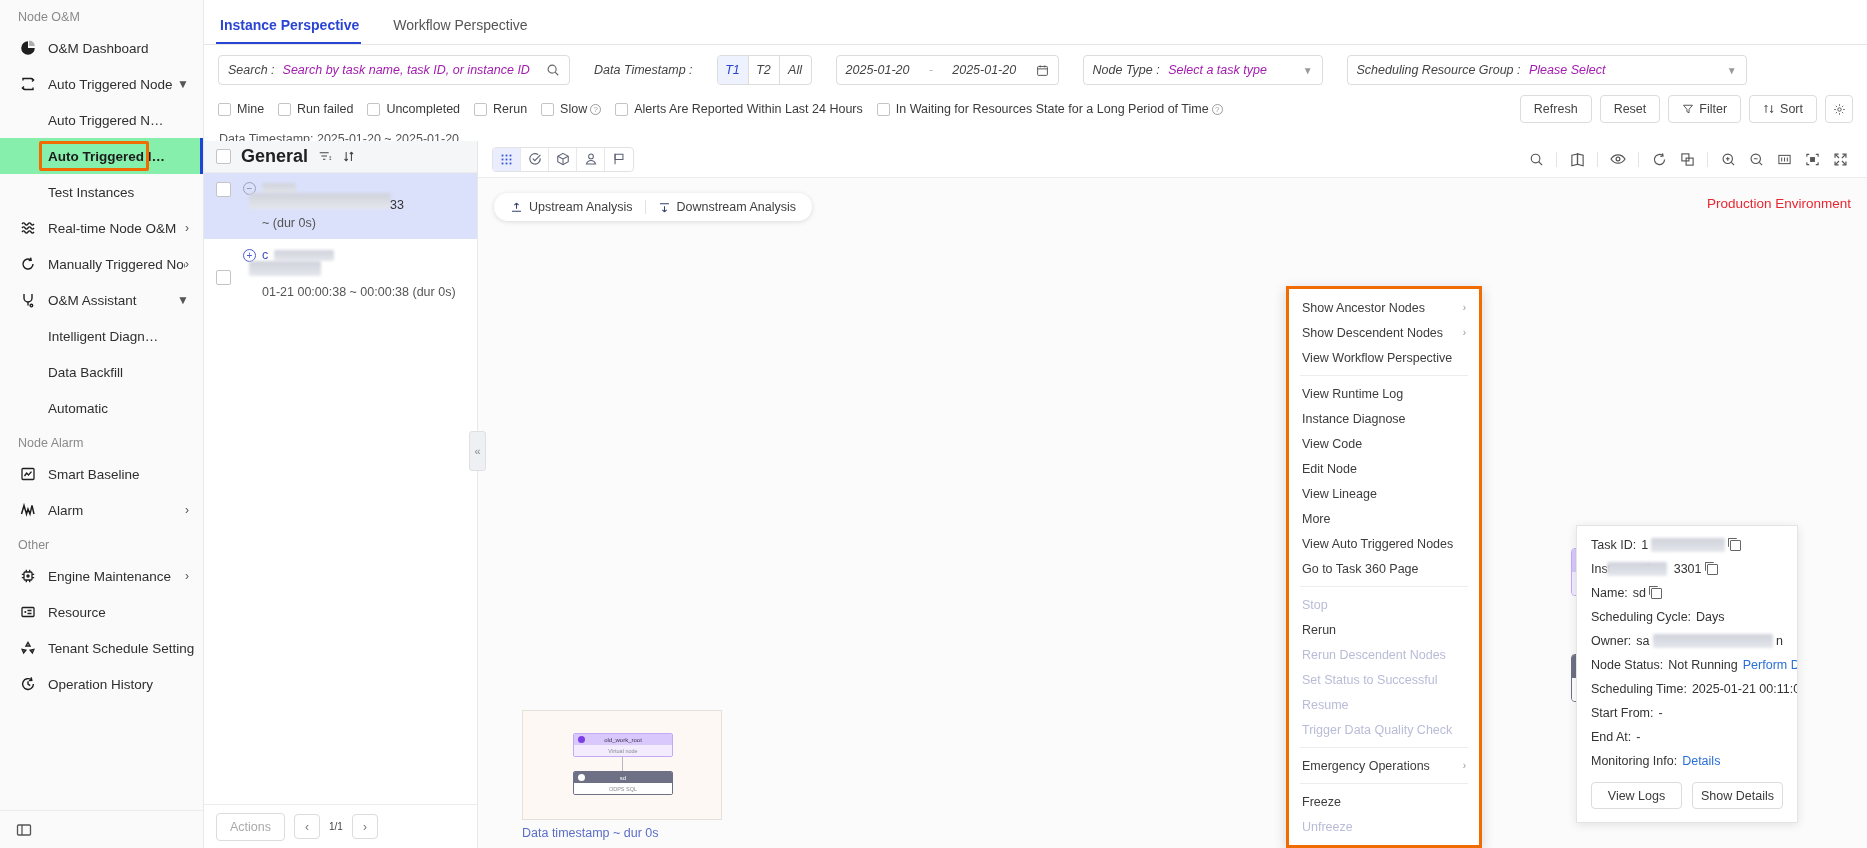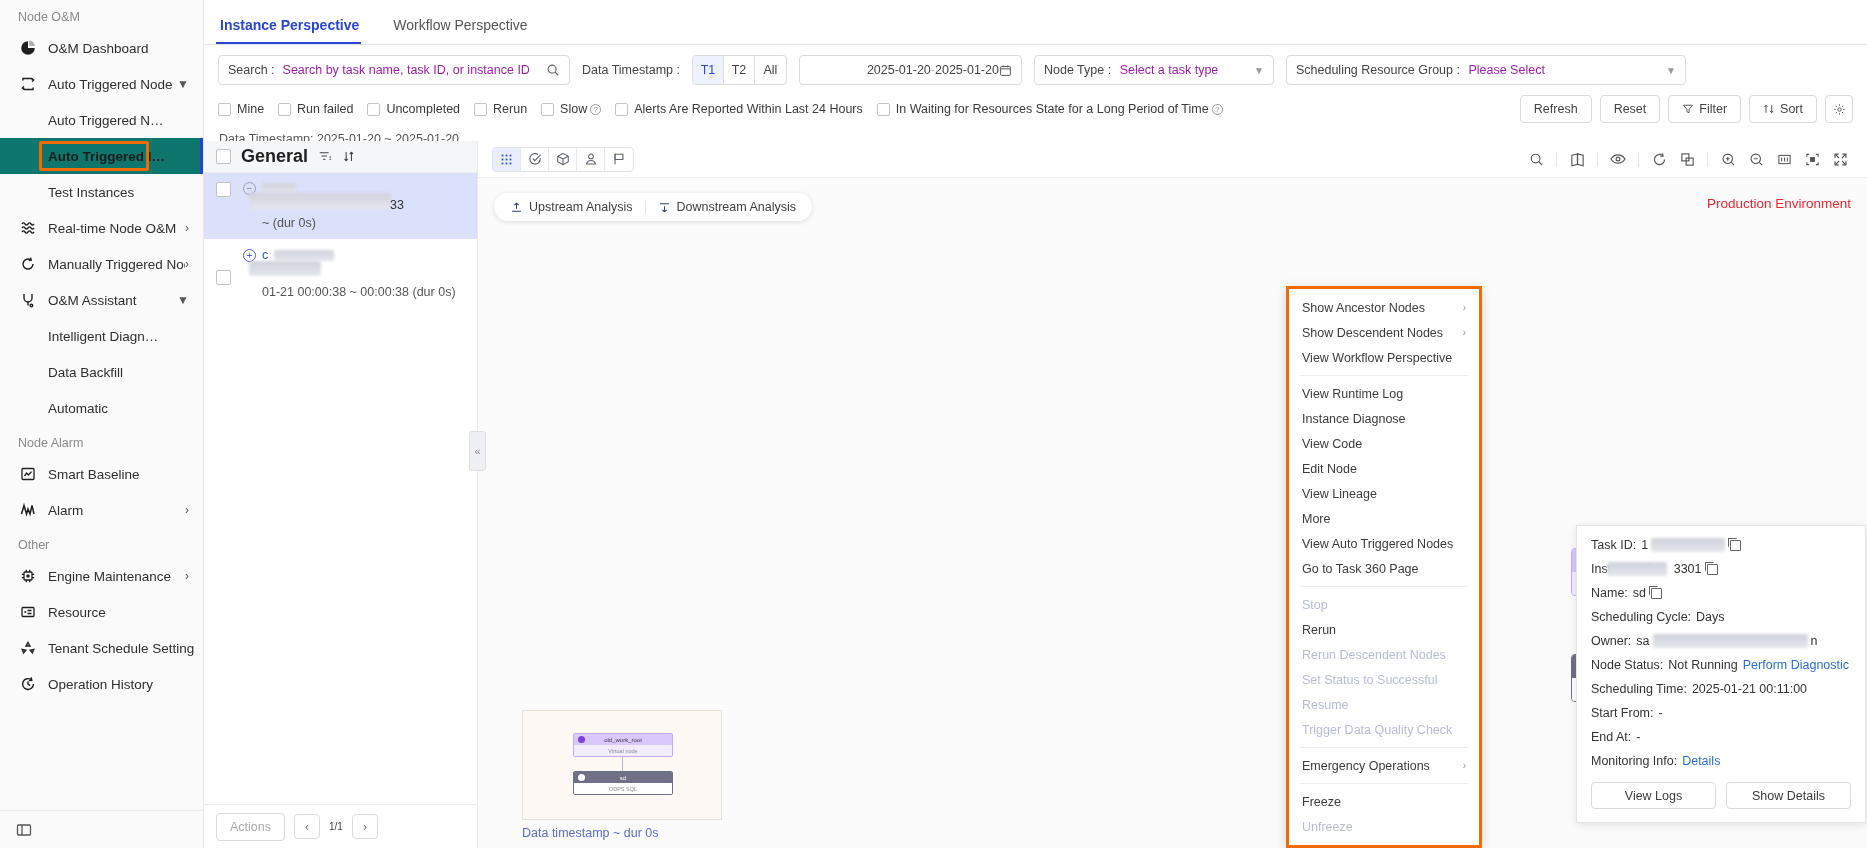--- a/index.html
+++ b/index.html
@@ -27,21 +27,21 @@
   }
   .side-item .ic {
     width:20px; height:20px; margin-right:10px; flex:0 0 20px;
     display:flex; align-items:center; justify-content:center;
     color:#1f1f1f;
   }
   .side-item .lbl { flex:1; white-space:nowrap; overflow:hidden; }
   .side-item .arrow { margin-right:14px; color:#555; font-size:12px; }
   .side-item.sub { padding-left:48px; }
   .side-item.active {
-    background:#0f766e;
+    background:#86efac;
   }
   .side-item.active:after {
     content:""; position:absolute; right:0; top:0; bottom:0; width:3px;
     background:#1e46d6;
   }
   .side-item.active .lbl { font-weight:bold; color:#1c1c1c; }
   .hl-box {
     position:absolute; left:39px; top:3px; width:110px; height:30px;
     border:3px solid #f06c00; border-radius:2px; pointer-events:none;
   }
@@ -54,37 +54,37 @@
   .tab {
     padding:0 16px 11px 4px; font-size:14px; color:#555; cursor:pointer; position:relative;
     margin-right:14px;
   }
   .tab.active { color:#2a44d4; font-weight:bold; }
   .tab.active:after {
     content:""; position:absolute; left:0; right:14px; bottom:0; height:2.5px; background:#2a44d4;
   }
   
   #filterbar { padding:10px 14px 0 14px; }
-  .frow1 { display:flex; align-items:center; gap:12px; }
+  .frow1 { display:flex; align-items:center; gap:24px;font-style:italic; }
   .fld {
     height:30px; border:1px solid #dcdcdc; border-radius:4px; background:#fff;
     display:flex; align-items:center; padding:0 9px; font-size:12.5px; color:#444;
   }
   .fld .lab { color:#444; white-space:nowrap; }
   .fld .ph { color:#a21caf; }
   .search-box { width:352px; justify-content:space-between; }
   .search-box .inner { display:flex; align-items:center; gap:8px; flex:1; }
   .seg { display:flex; height:30px; border:1px solid #dcdcdc; border-radius:4px; overflow:hidden; }
   .seg div {
     min-width:31px; display:flex; align-items:center; justify-content:center;
     font-size:12.5px; border-right:1px solid #dcdcdc; color:#444; cursor:pointer; padding:0 6px;
   }
   .seg div:last-child { border-right:none; }
   .seg div.on { background:#eef1fe; color:#2a44d4; }
-  .daterange { width:223px; justify-content:flex-end; }
+  .daterange { width:223px; justify-content:space-between; }
   .nodetype { width:240px; justify-content:space-between; }
   .srg { width:400px; justify-content:space-between; }
   .chev { color:#999; font-size:10px; }
   .frow2 { display:flex; align-items:center; margin-top:10px; gap:0; }
   .cb { display:flex; align-items:center; margin-right:14px; font-size:12.5px; color:#3b3b3b; cursor:pointer; }
   .cbx { width:13px; height:13px; border:1px solid #c4c4c4; border-radius:2px; background:#fff; margin-right:6px; }
   .help { display:inline-block; width:11px; height:11px; border:1px solid #9b9b9b; border-radius:50%;
     font-size:8px; line-height:10px; text-align:center; color:#9b9b9b; margin-left:3px; }
   .rbtns { margin-left:auto; display:flex; gap:8px; align-items:center; }
   .btn {
@@ -197,21 +197,21 @@
     border:3px solid #f06c00; box-shadow:0 3px 12px rgba(0,0,0,.16); z-index:20;
     padding:6px 0;
   }
   .mi { height:25px; display:flex; align-items:center; padding:0 13px; font-size:12.5px;
     color:#3c3c3c; cursor:pointer; }
   .mi.dis { color:#b8bcd6; cursor:default; }
   .mi .sub-arrow { margin-left:auto; color:#999; font-size:10px; }
   .msep { height:1px; background:#ededed; margin:5px 11px; }
   
   #detail {
-    position:absolute; left:1576px; top:525px; width:290px; background:#fff;
+    position:absolute; left:1576px; top:525px; width:222px; background:#fff;
     border:1px solid #e4e4e4; box-shadow:0 2px 9px rgba(0,0,0,.1); z-index:15;
     padding:12px 14px 13px 14px; font-size:12.5px; color:#333; overflow:hidden;
   }
   .drow { margin-bottom:10px; display:flex; align-items:center; gap:5px; white-space:nowrap; }
   .copy-ic { display:inline-block; width:11px; height:11px; border:1.3px solid #666; border-radius:1px;
     position:relative; }
   .copy-ic:after { content:""; position:absolute; left:-3px; top:-3px; width:8px; height:8px;
     border:1.3px solid #666; border-right:none; border-bottom:none; border-radius:1px; }
   .lnk { color:#2a6fd8; cursor:pointer; }
   .dbtns { display:flex; gap:10px; margin-top:14px; }

